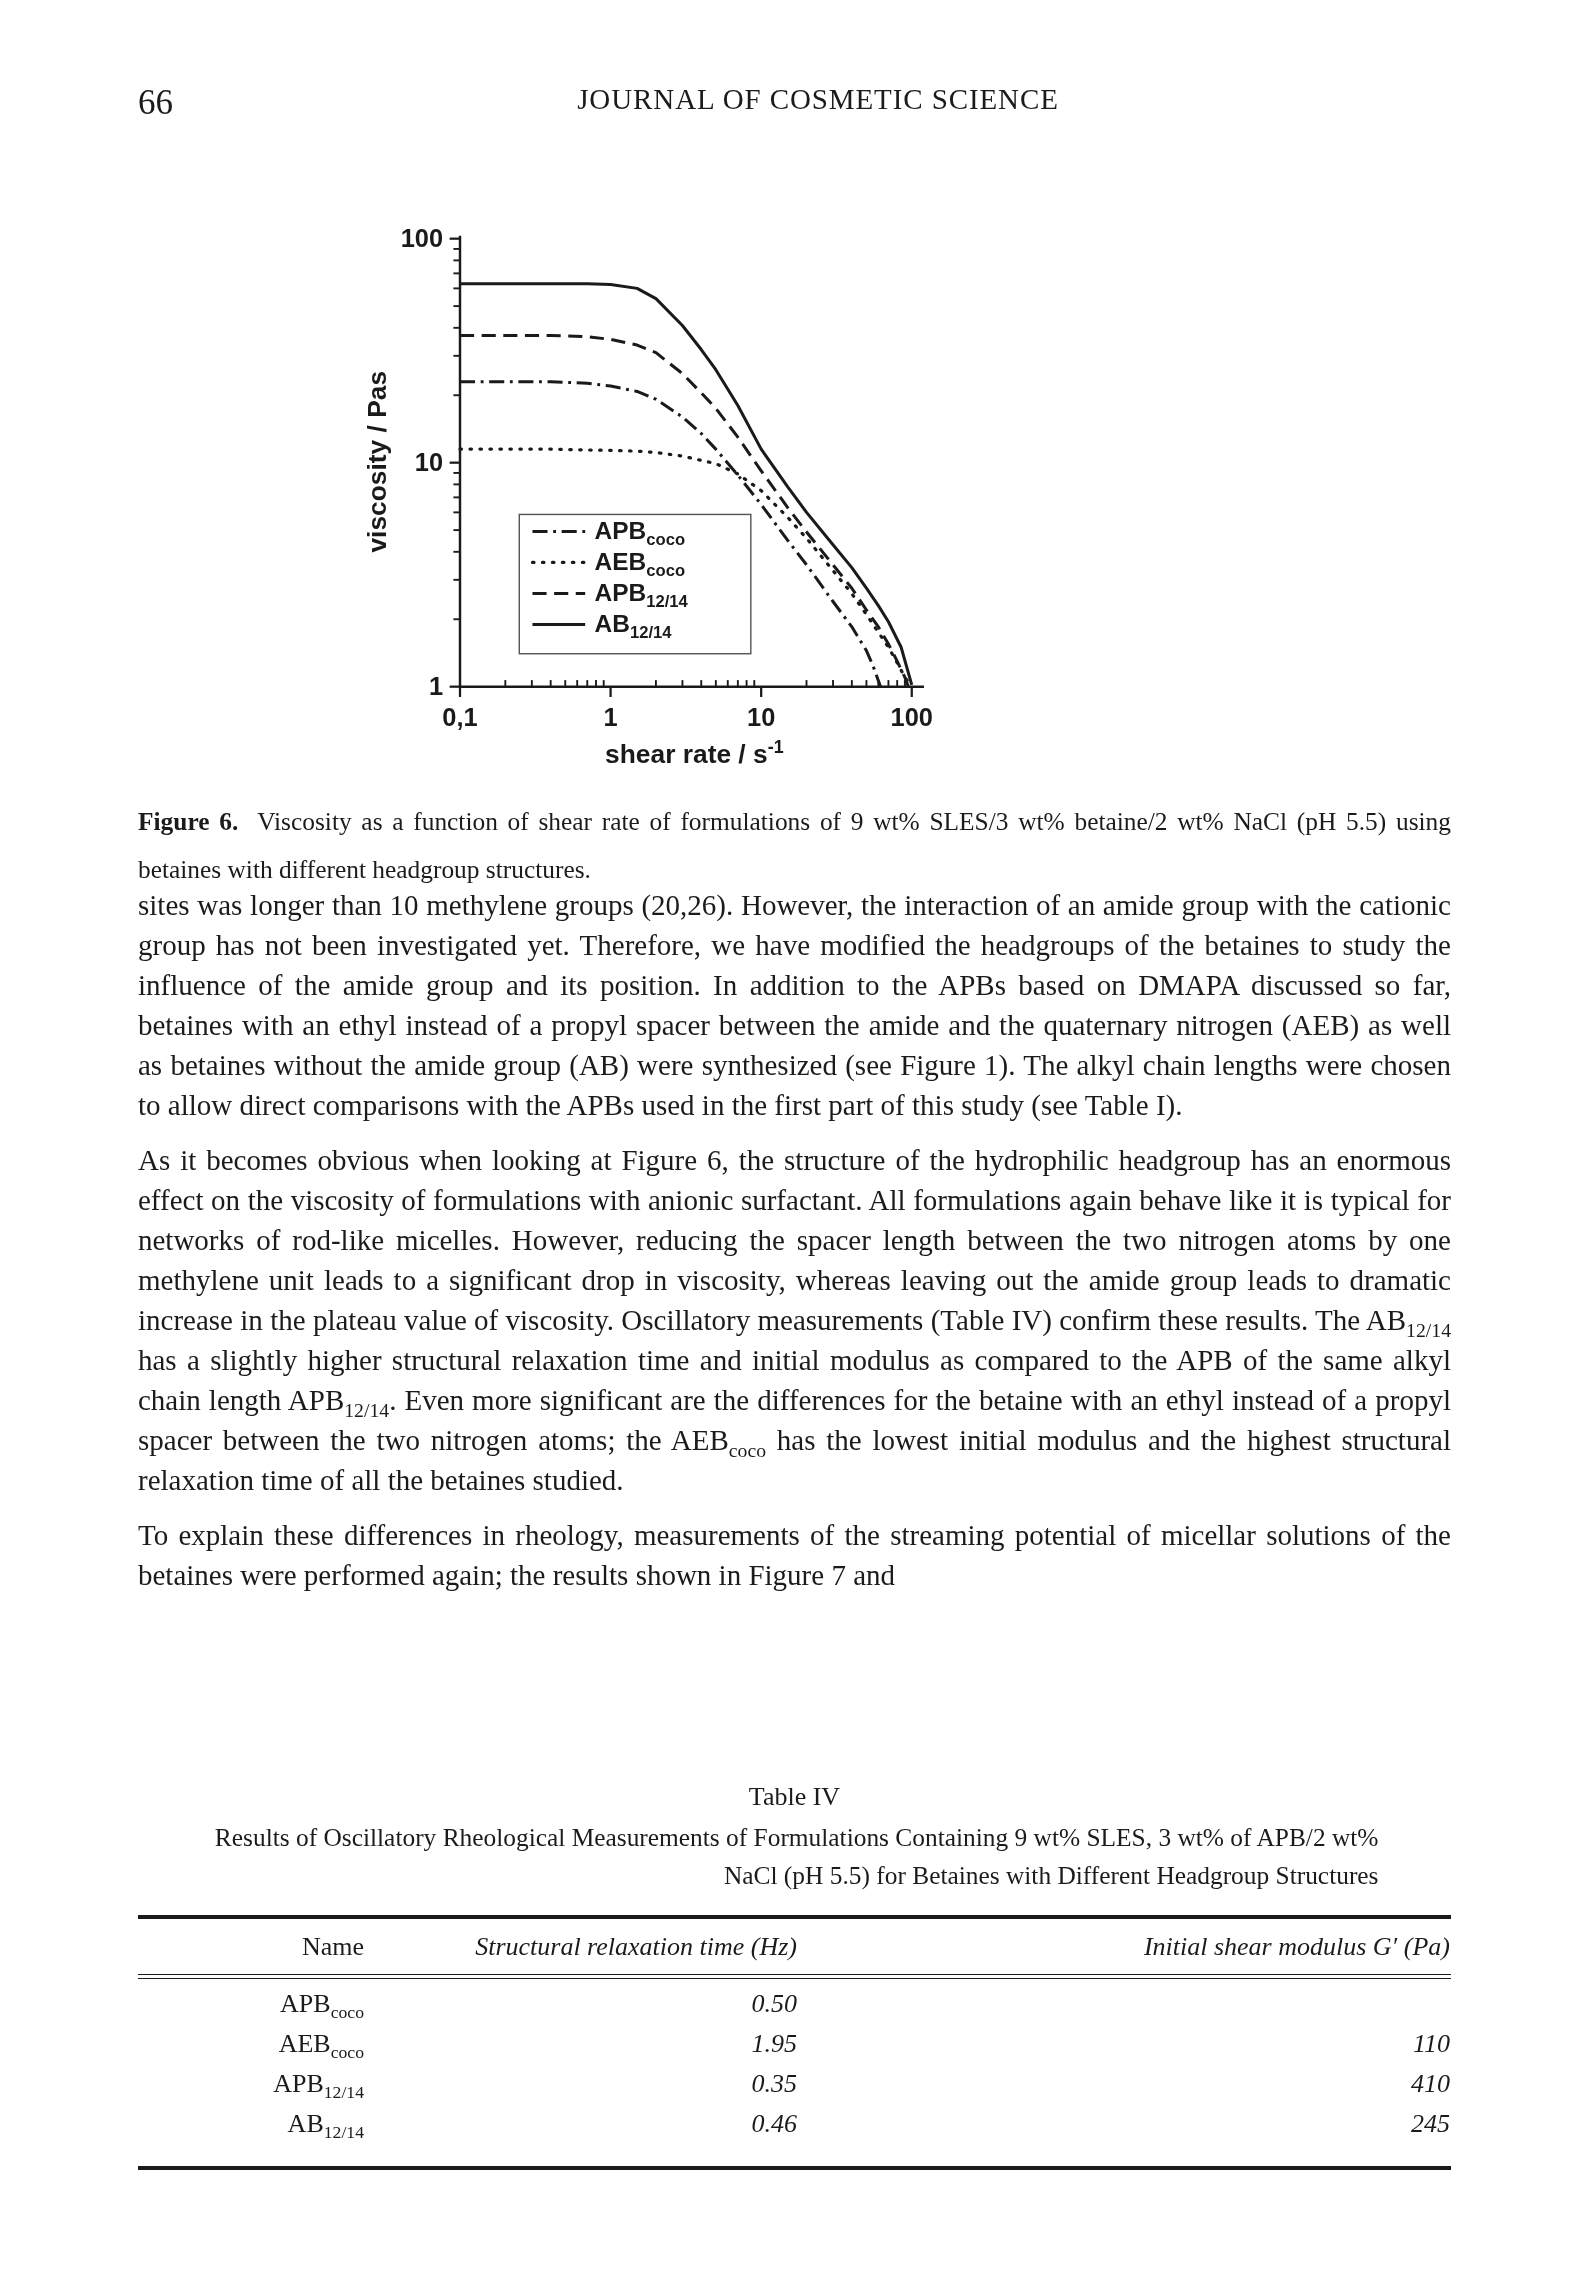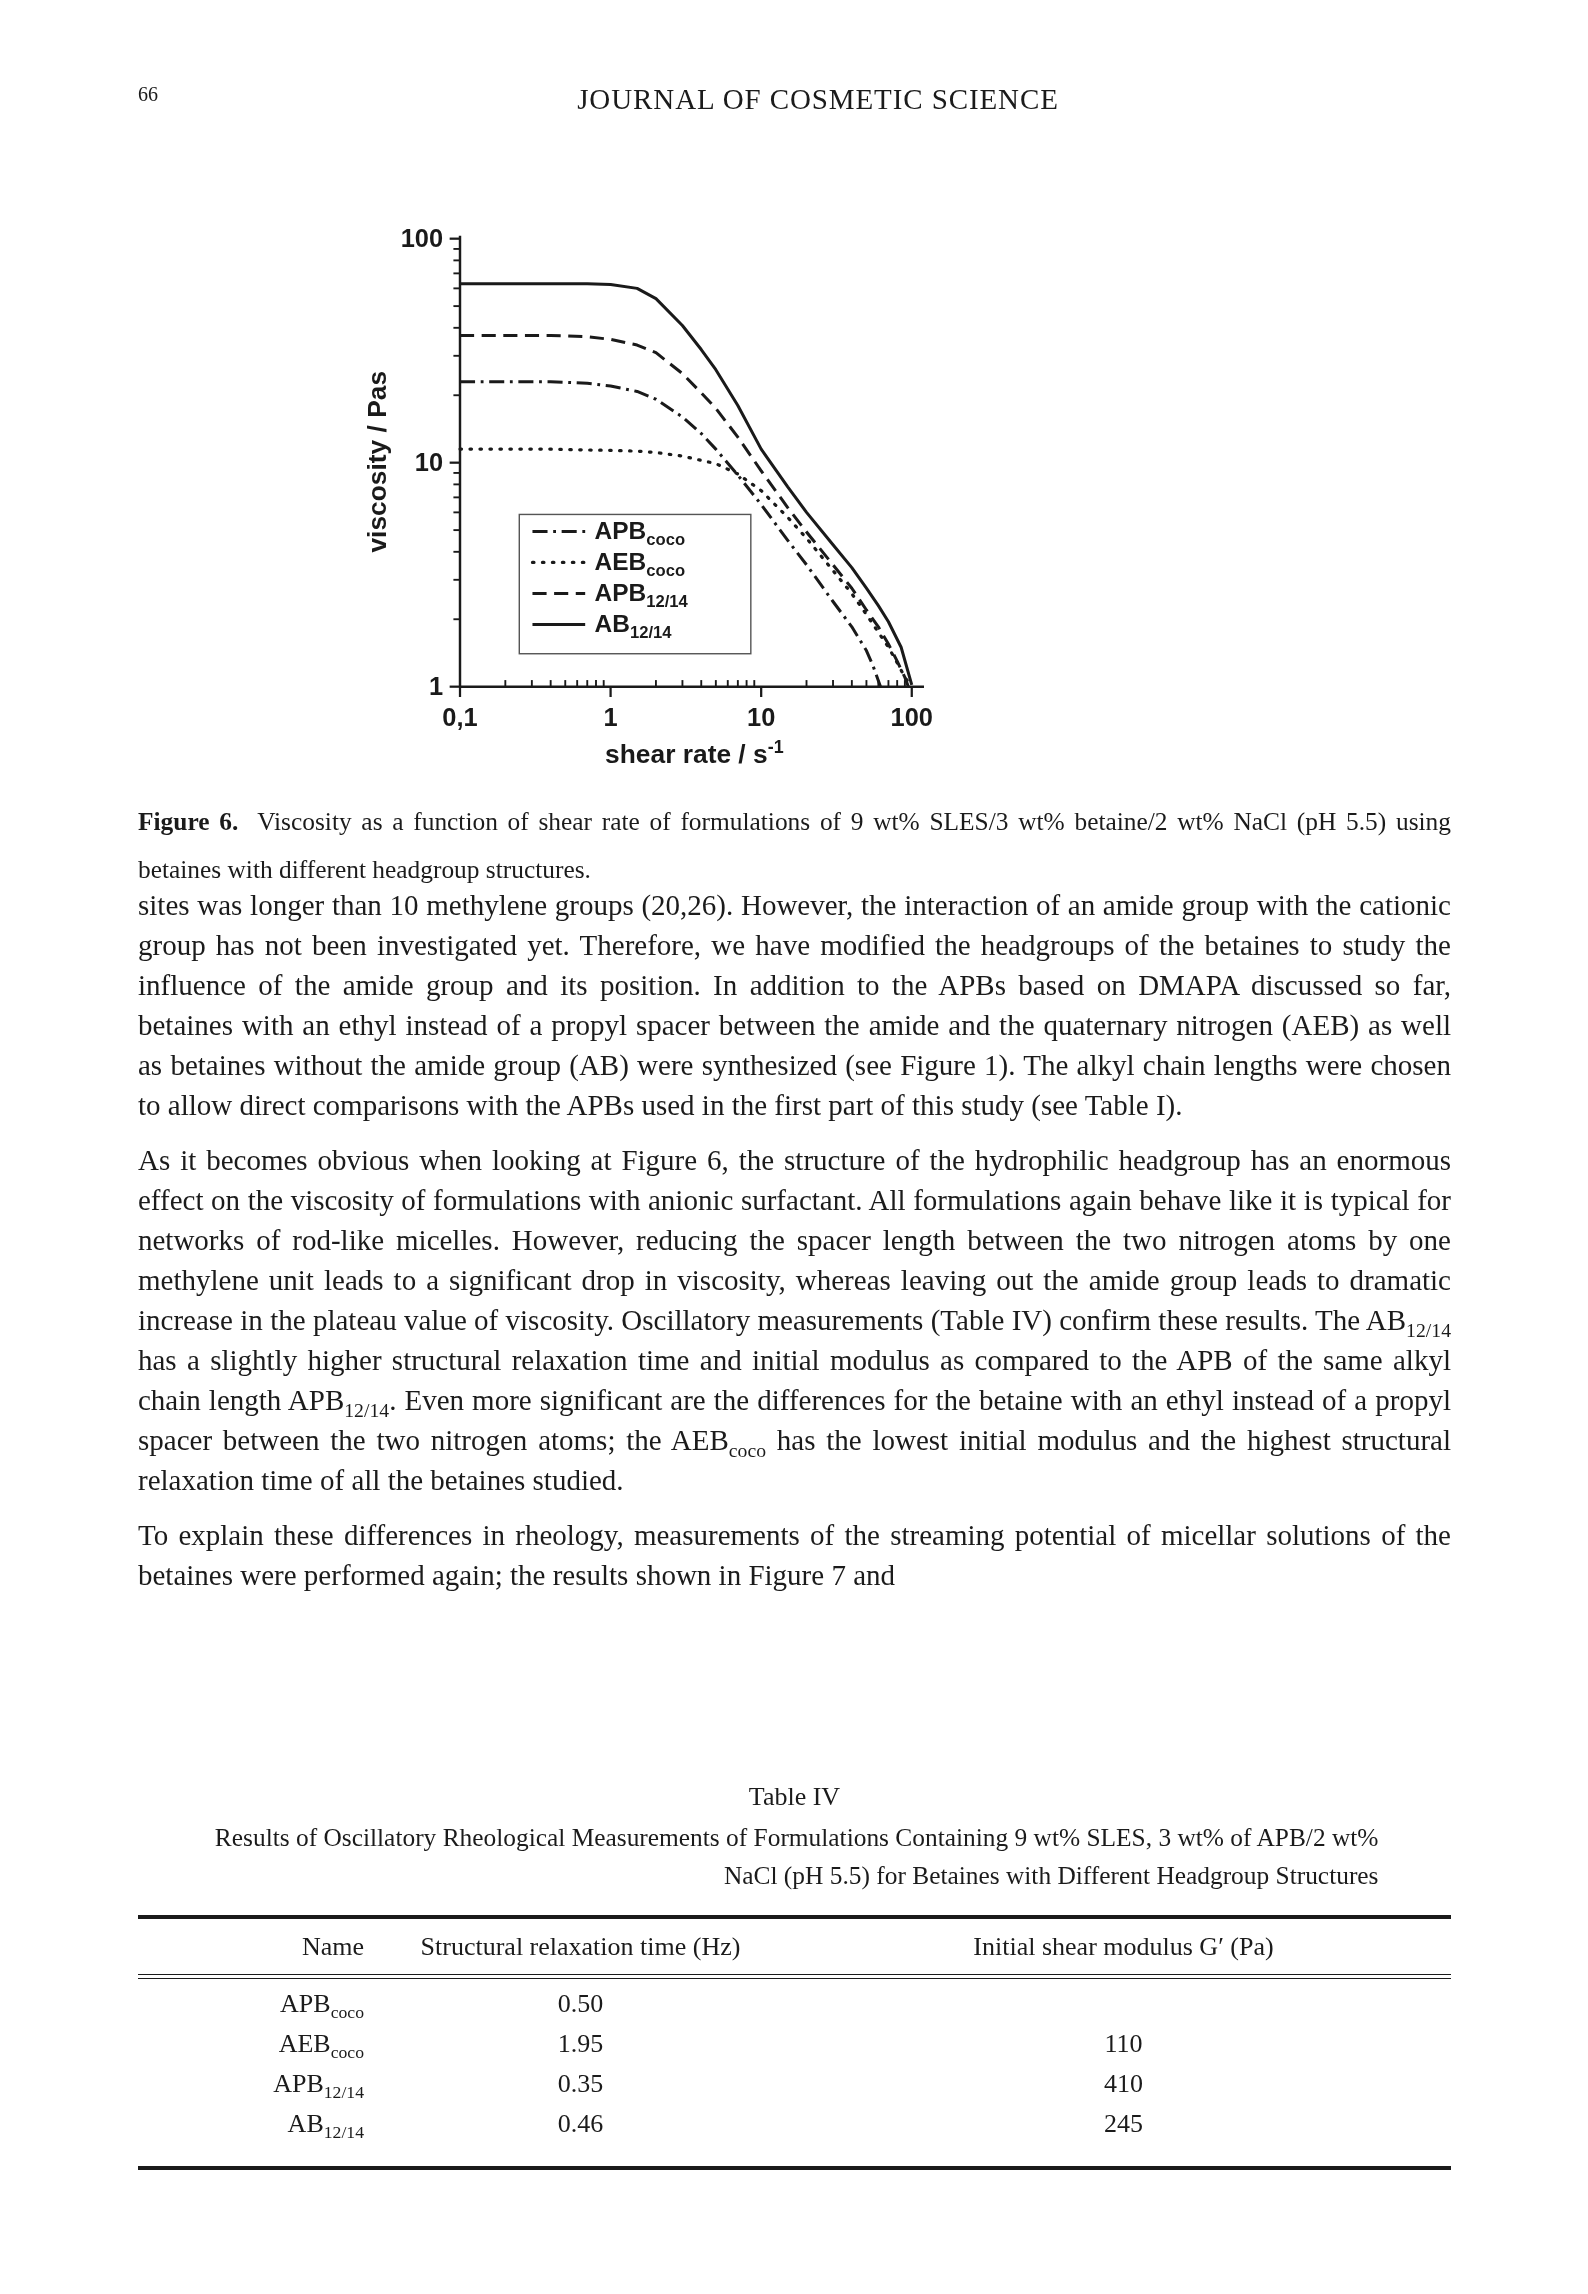--- a/index.html
+++ b/index.html
@@ -1,40 +1,40 @@
 <!DOCTYPE html>
 <html style="font-size:15px"><head>
 <meta charset="utf-8">
 <style>
   html,body{margin:0;padding:0;background:#e8e8e8;}
   .page{position:relative;width:1589px;height:2295px;background:#ffffff;margin:0 auto;
         font-family:"Liberation Serif", serif;color:#1b1b1b;overflow:hidden;}
   
   .running-head{position:absolute;top:83px;left:0;width:1589px;height:38px;}
-  .pageno{position:absolute;left:138px;top:0;font-size:20px;}
+  .pageno{position:absolute;left:138px;top:0;font-size:35px;}
   .jtitle{position:absolute;left:0;right:0;top:0;text-align:center;font-size:29px;letter-spacing:0.9px;padding-left:47px;}
   
   .figwrap{position:absolute;left:348px;top:215px;width:640px;height:565px;}
   svg text{font-family:"Liberation Sans", sans-serif;}
   
   .caption{position:absolute;left:138px;top:772px;width:1313px;font-size:25.4px;line-height:48px;text-align:justify;}
   .caption .cap-label{font-weight:bold;}
   
   .bodytext{position:absolute;left:138px;top:885px;width:1313px;font-size:29px;line-height:40px;}
   .bodytext p{margin:0 0 15px 0;text-align:justify;}
   sub{font-size:68%;line-height:0;}
   
   .tablewrap{position:absolute;left:138px;top:1782px;width:1313px;font-size:26px;}
   .tbl-title{text-align:center;font-size:26px;margin:0 0 5.6px 0;}
   .tbl-subtitle{text-align:right;font-size:25.4px;line-height:38px;width:1168px;margin:0 auto;}
   .rule-thick{height:4.7px;background:#1a1a1a;margin-top:21px;}
   .rule-double{height:3.8px;border-top:1.9px solid #1a1a1a;border-bottom:1.9px solid #1a1a1a;}
   .trow{display:grid;grid-template-columns:226px 433px 653px;align-items:baseline;}
   .trow .c0{text-align:right;margin-left:20px;}
-  .trow .c1,.trow .c2{text-align:center;}
+  .trow .c1,.trow .c2{text-align:right;font-style:italic;}
   .thead-row{padding:13px 0 11.3px 0;}
   .tbody-rows{padding:9.4px 0 13px 0;}
   .tbody-rows .trow{height:40px;}
 </style>
 </head>
 <body>
 
 <div class="page">
 
   <div class="running-head">

